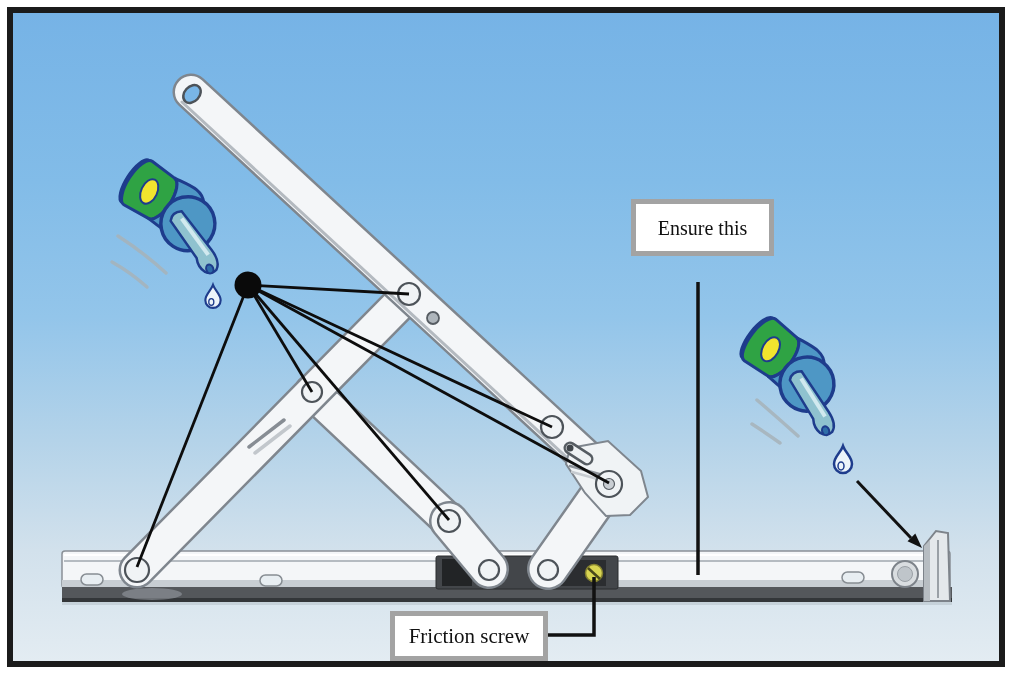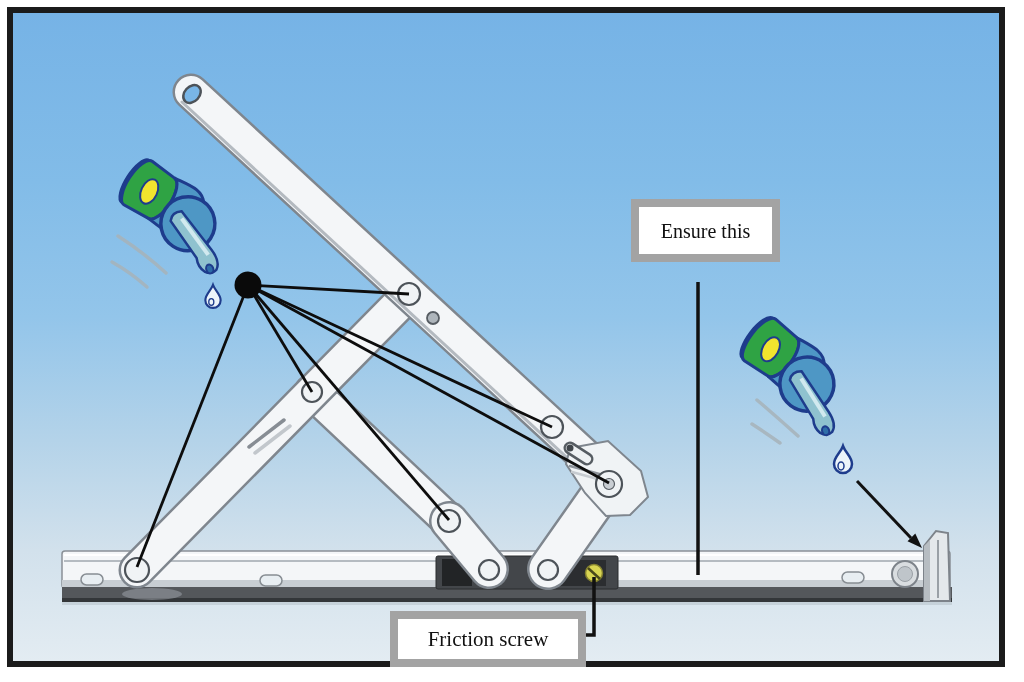--- a/index.html
+++ b/index.html
@@ -2,24 +2,24 @@
 <html><head>
 <meta charset="utf-8">
 <style>
   html,body{margin:0;padding:0;}
   body{width:1024px;height:682px;background:#ffffff;font-family:"Liberation Serif", serif;}
   .page{position:relative;width:1024px;height:682px;background:#ffffff;overflow:hidden;}
   .frame{position:absolute;left:7px;top:7px;width:998px;height:660px;box-sizing:border-box;
          border:6px solid #1b1b1b;
          background:linear-gradient(180deg,#76b3e6 0%,#82bce8 26%,#93c5ea 47%,#b4d3e9 66%,#d2e1ec 83%,#e3ecf2 100%);}
   svg.art{position:absolute;left:0;top:0;width:1024px;height:682px;}
-  .note{position:absolute;background:#ffffff;border:8px solid #a3a3a3;color:#111111;
+  .note{position:absolute;background:#ffffff;border:5px solid #a3a3a3;color:#111111;
         text-align:center;box-sizing:content-box;}
   .note-ensure{left:631px;top:199px;width:133px;padding:10px 0 8px 0;font-size:20px;line-height:29px;}
-  .note-friction{left:390px;top:611px;width:148px;padding:8px 16px;font-size:21px;line-height:24px;}
+  .note-friction{left:390px;top:611px;width:148px;padding:8px 0;font-size:21px;line-height:24px;}
 </style>
 </head>
 <body>
 
 <div class="page">
   <div class="frame"></div>
 
   <svg class="art" viewBox="0 0 1024 682">
 
     <g fill="none" stroke="#a7b3ba" stroke-width="3.5" stroke-linecap="round" opacity="0.85">

